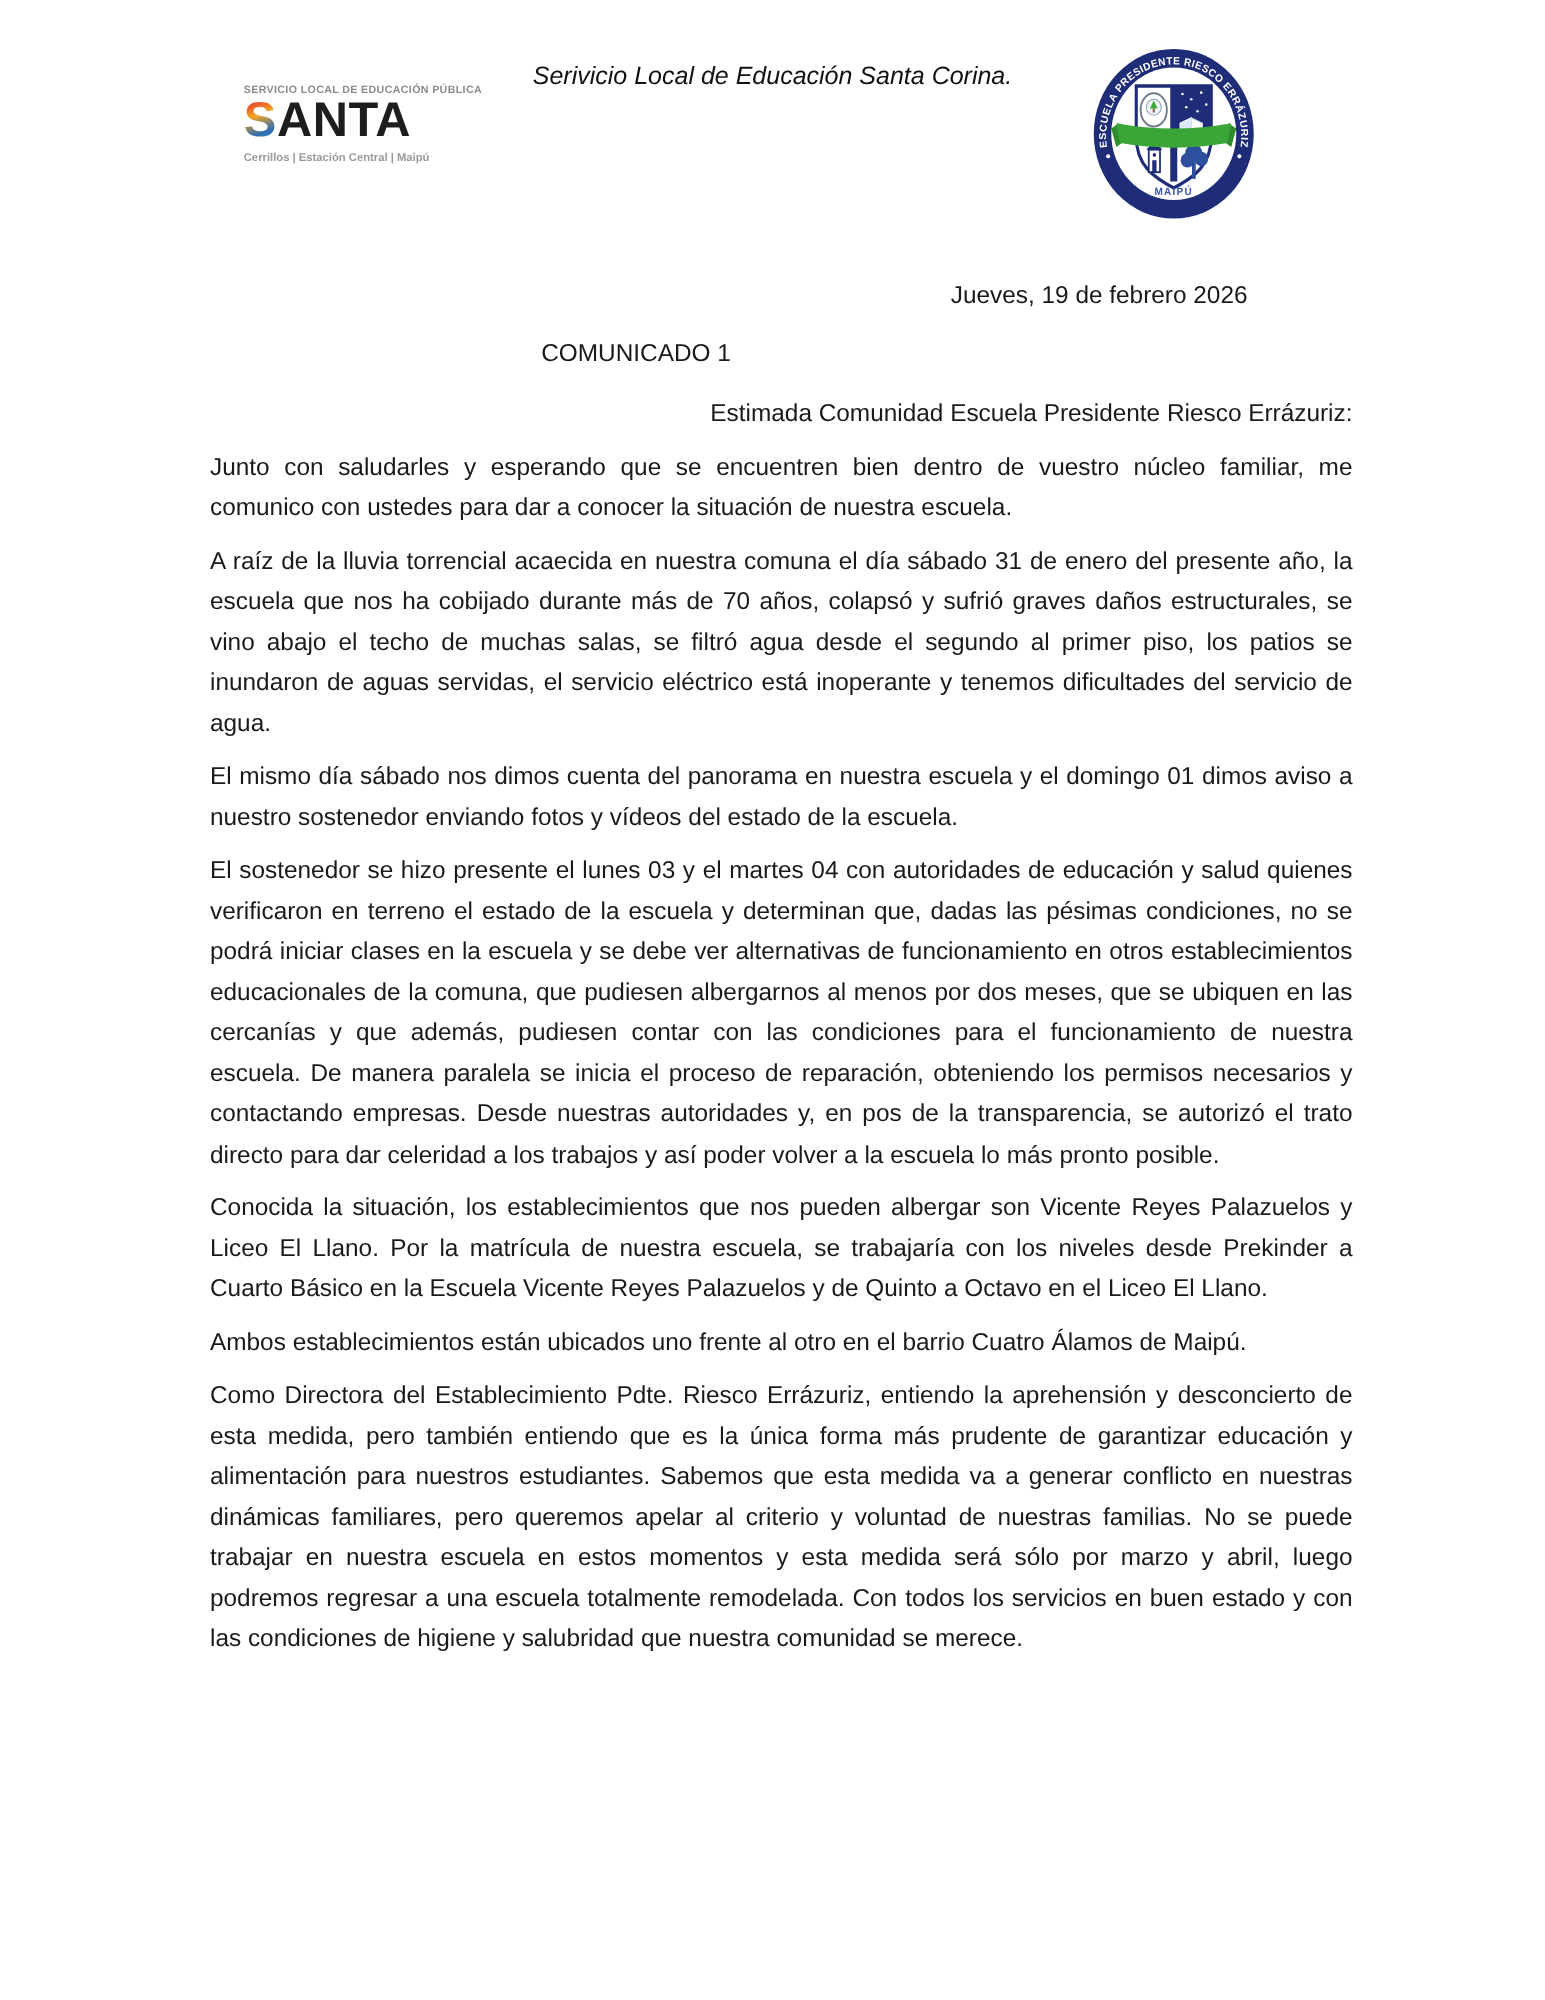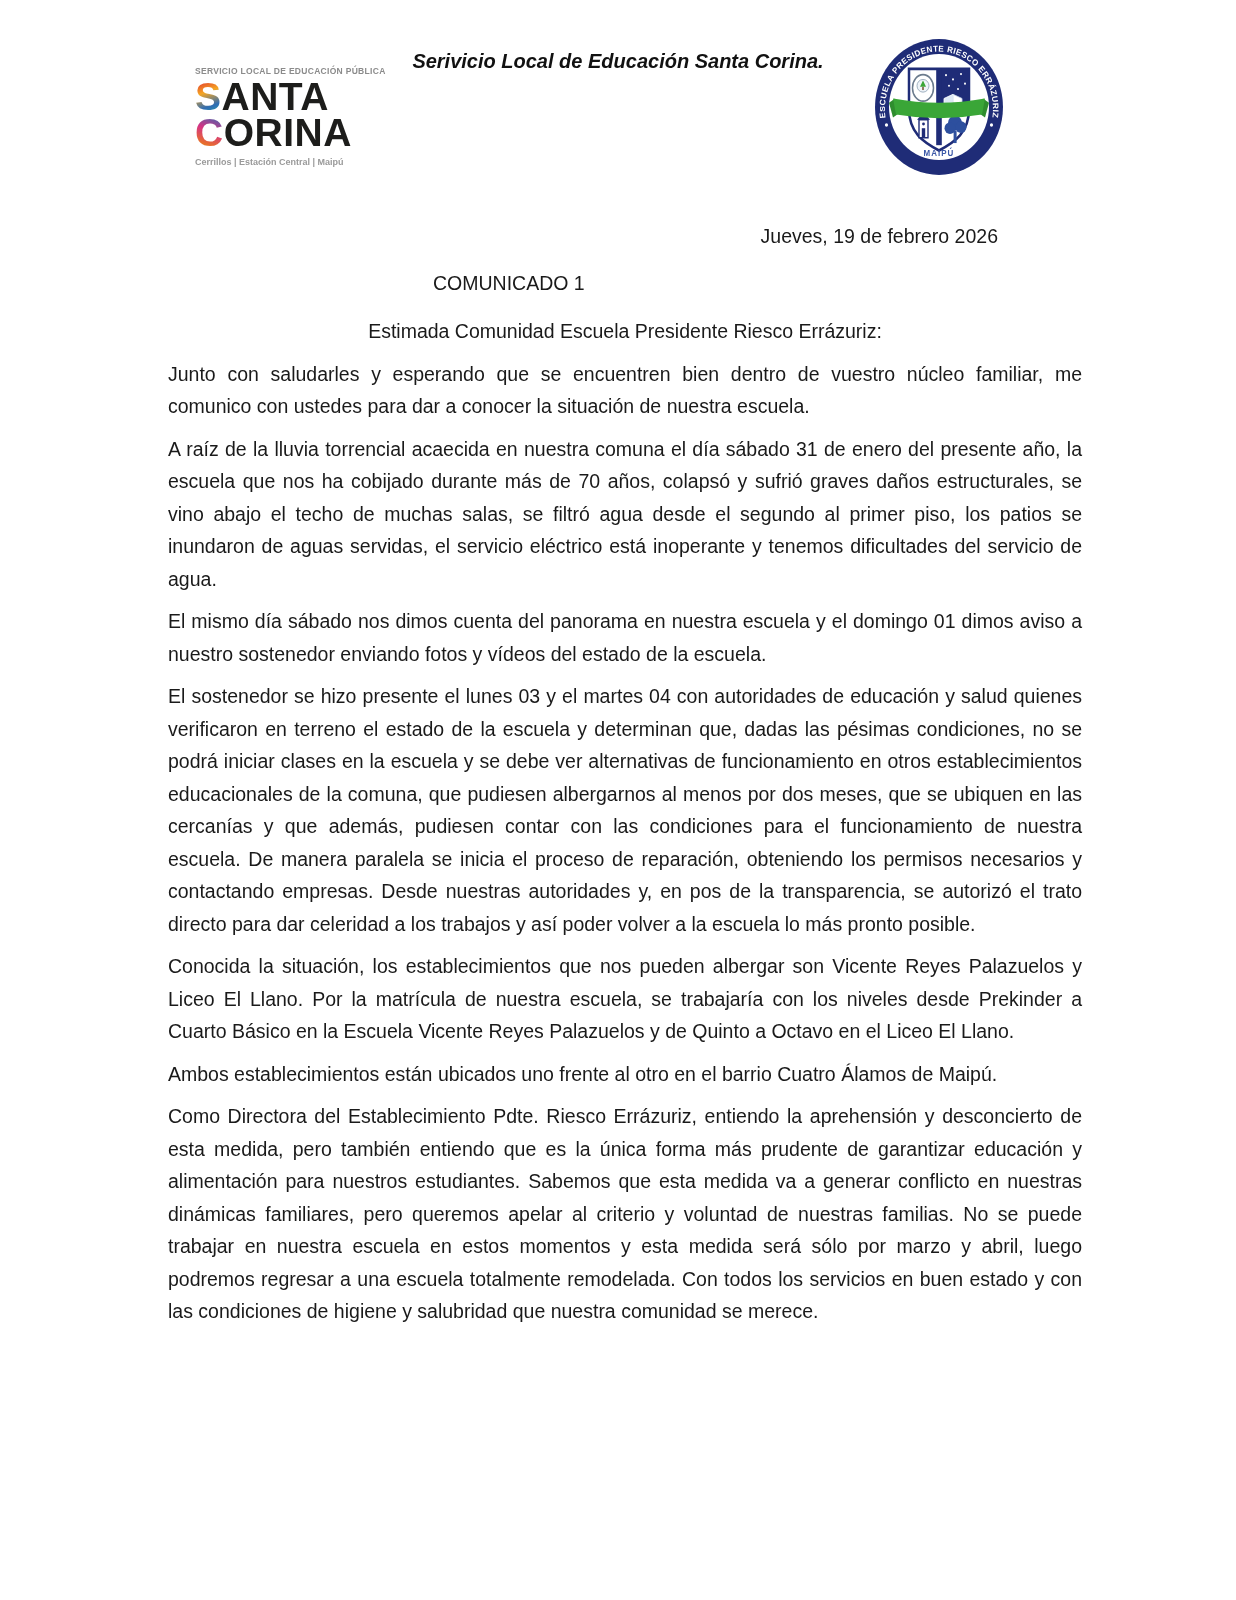--- a/index.html
+++ b/index.html
@@ -30,48 +30,47 @@
   .logo-initial.s { background-image: linear-gradient(160deg, #e23a2e 15%, #f5a623 40%, #2e6db4 70%, #2bb0a3 95%); }
   .logo-initial.c { background-image: linear-gradient(200deg, #2e6db4 10%, #d63384 45%, #e8702a 75%, #53b848 100%); }
   .logo-bottom {
     font-size: 9px; font-weight: bold; color: #9a9a9a;
     margin-top: 6px; white-space: nowrap;
   }
 
   
   .letterhead {
     position: absolute; left: 380px; top: 48px; width: 476px;
-    text-align: center; font-weight: bold; font-style: italic;
+    text-align: center; font-weight: normal; font-style: italic;
     font-size: 20px; line-height: 27px; color: #111;
   }
   .letterhead .edited-digit { font-style: normal; margin-left: 7px; }
 
   
   .seal { position: absolute; left: 873px; top: 37px; width: 132px; height: 140px; }
 
   
   .content {
     position: absolute; left: 168px; top: 220px; width: 914px;
     font-size: 19.5px; line-height: 32.5px;
   }
   .p-date { text-align: right; padding-right: 84px; margin: 0 0 14px 0; }
   .p-title { padding-left: 265px; margin: 0 0 16px 0; }
   .content p.body-par { margin: 0 0 10px 0; text-align: justify; }
-  .content p.no-justify { text-align: center; }
+  .content p.no-justify { text-align: right; }
 </style>
 </head>
 <body>
 
 <div class="page">
 
   <div class="logo">
     <div class="logo-top">SERVICIO LOCAL DE EDUCACIÓN PÚBLICA</div>
     <div class="logo-name">
       <div><span class="logo-initial s">S</span><span>ANTA</span></div>
-      <div><span class="logo-initial c">C</span><span>ORINA</span></div>
     </div>
     <div class="logo-bottom">Cerrillos | Estación Central | Maipú</div>
   </div>
 
   <div class="letterhead">
     <div>Serivicio Local de Educación Santa Corina.</div>
   </div>
 
   <div class="seal">
     <svg viewBox="0 0 132 132" width="132" height="140" preserveAspectRatio="none">

